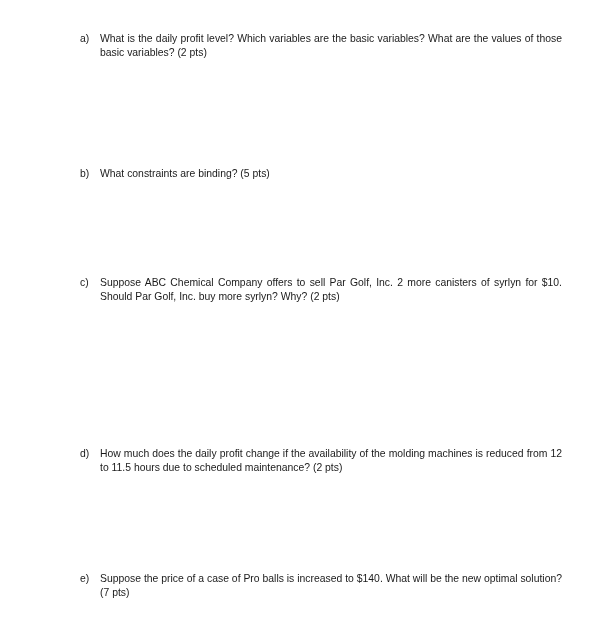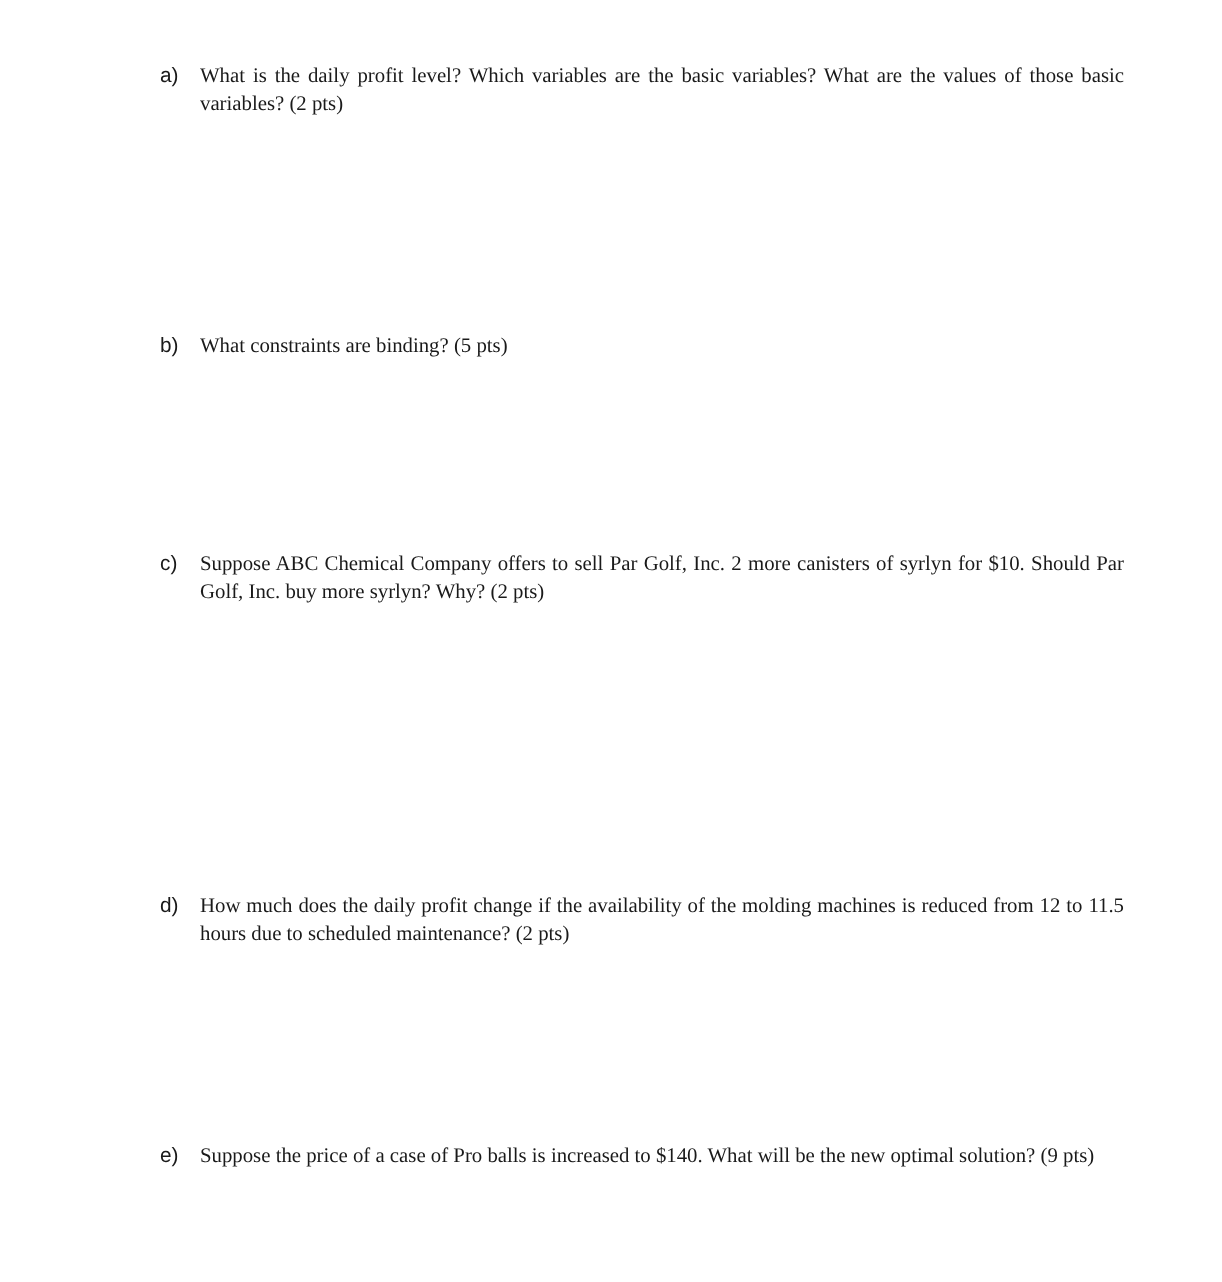--- a/index.html
+++ b/index.html
@@ -24,21 +24,20 @@
       display: flex;
     }
     .q-label {
       width: 20px;
       flex: 0 0 20px;
     }
     .q-text {
       flex: 1;
       text-align: justify;
       text-align-last: left;
-      font-family: Liberation Serif, serif;
     }
     #q-a { top: 32px; }
     #q-b { top: 167px; }
     #q-c { top: 276px; }
     #q-d { top: 447px; }
     #q-e { top: 572px; }
   </style>
 </head>
 <body>
 
@@ -57,14 +56,14 @@
   <span class="q-text">Suppose ABC Chemical Company offers to sell Par Golf, Inc. 2 more canisters of syrlyn for $10. Should Par Golf, Inc. buy more syrlyn? Why? (2 pts)</span>
 </div>
 
 <div class="question" id="q-d">
   <span class="q-label">d)</span>
   <span class="q-text">How much does the daily profit change if the availability of the molding machines is reduced from 12 to 11.5 hours due to scheduled maintenance? (2 pts)</span>
 </div>
 
 <div class="question" id="q-e">
   <span class="q-label">e)</span>
-  <span class="q-text">Suppose the price of a case of Pro balls is increased to $140. What will be the new optimal solution? (9 pts)</span>
+  <span class="q-text">Suppose the price of a case of Pro balls is increased to $140. What will be the new optimal solution? (7 pts)</span>
 </div>
 
 </body></html>

